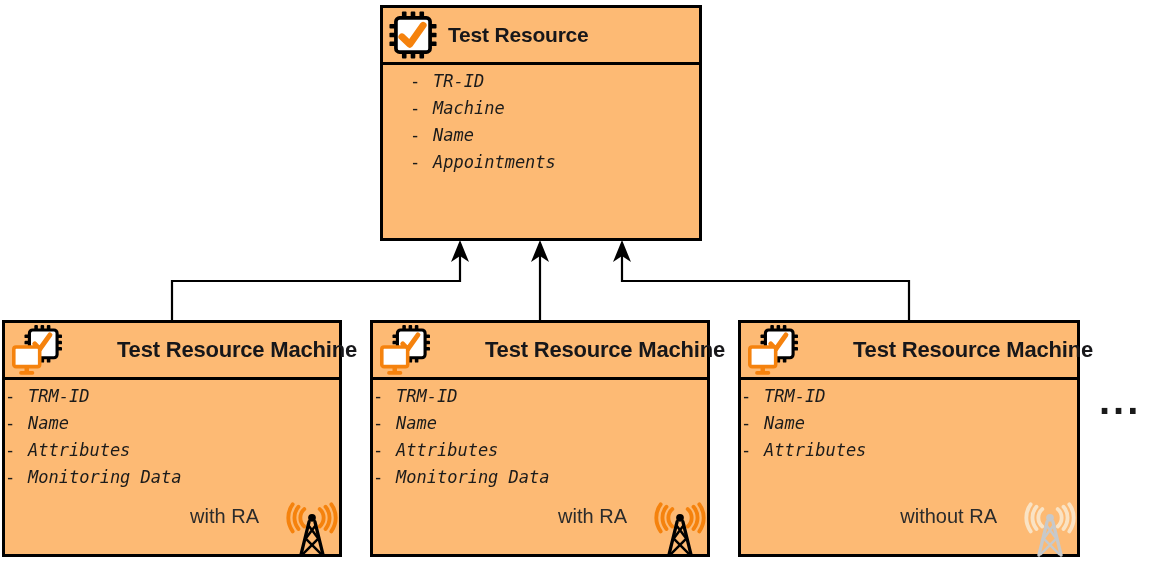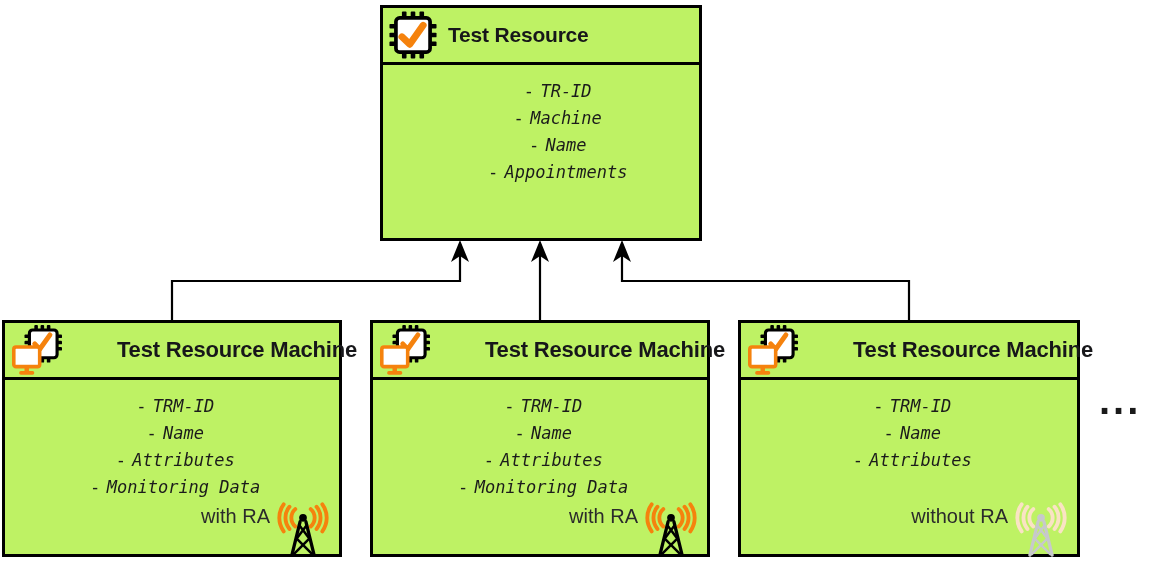--- a/index.html
+++ b/index.html
@@ -7,43 +7,43 @@
     --line:#000000;
     --faded-wave:#FAE3C4;
     --faded-tower:#C7C9CB;
   }
   *{margin:0;padding:0;box-sizing:border-box;}
   body{background:#fff;font-family:"Liberation Sans",sans-serif;}
   .canvas{position:relative;width:1162px;height:564px;background:#fff;overflow:hidden;}
 
   .arrow-layer{position:absolute;left:0;top:0;width:1162px;height:564px;}
 
-  .class-box{position:absolute;background:#bef264;border:3px solid var(--line);}
+  .class-box{position:absolute;background:#fdba74;border:3px solid var(--line);}
   .box-parent{left:380px;top:5px;width:322px;height:236px;}
   .box-m0{left:2px;top:320px;width:340px;height:237px;}
   .box-m1{left:370px;top:320px;width:340px;height:237px;}
   .box-m2{left:738px;top:320px;width:342px;height:237px;}
 
   .title-bar{display:flex;align-items:center;gap:11px;height:57px;border-bottom:3px solid var(--line);padding-left:7px;overflow:visible;}
   .box-parent .title-bar{padding-left:6px;}
   .class-title{font-weight:700;color:#17171a;letter-spacing:-0.2px;white-space:nowrap;}
   .box-parent .class-title{font-size:21px;}
   .machine .class-title{font-size:22px;margin-left:44px;}
 
-  ul.attrs{list-style:none;margin-top:13px;text-align:center;}
+  ul.attrs{list-style:none;margin-top:3px;}
   .box-parent ul.attrs{padding-left:27px;}
   .machine ul.attrs{}
   ul.attrs li{
     font-family:"DejaVu Sans Mono",monospace;
     font-style:italic;font-size:17px;line-height:27px;color:#1b1b1b;
     white-space:nowrap;
   }
   ul.attrs li::before{content:"-";display:inline-block;width:23px;font-style:normal;}
 
-  .ra-row{position:absolute;right:9px;bottom:0;display:flex;align-items:center;gap:4px;}
+  .ra-row{position:absolute;right:0;bottom:0;display:flex;align-items:center;gap:24px;}
   .ra-label{font-size:20px;color:#2b2b2b;padding-bottom:16px;white-space:nowrap;}
   .antenna{width:58px;height:64px;margin-right:-2px;margin-bottom:-5px;flex:0 0 auto;}
 
   .ant-wave{stroke:var(--accent);stroke-width:4;fill:none;stroke-linecap:round;}
   .ant-tower-stroke{stroke:#000;fill:none;stroke-linecap:round;}
   .ant-tower-fill{fill:#000;}
   .faded .ant-wave{stroke:var(--faded-wave);}
   .faded .ant-tower-stroke{stroke:var(--faded-tower);}
   .faded .ant-tower-fill{fill:var(--faded-tower);}
 

